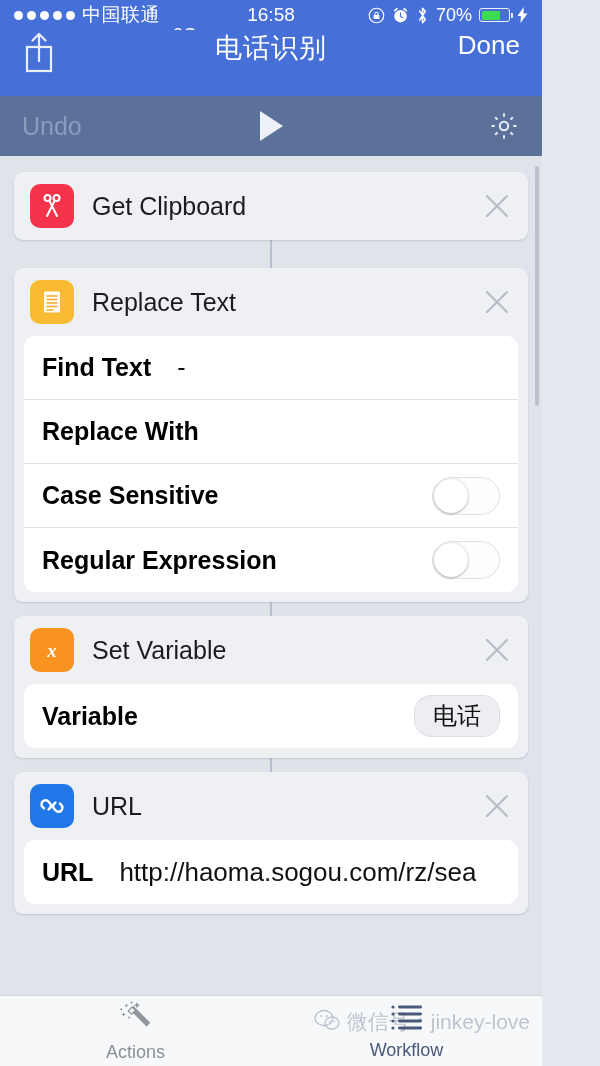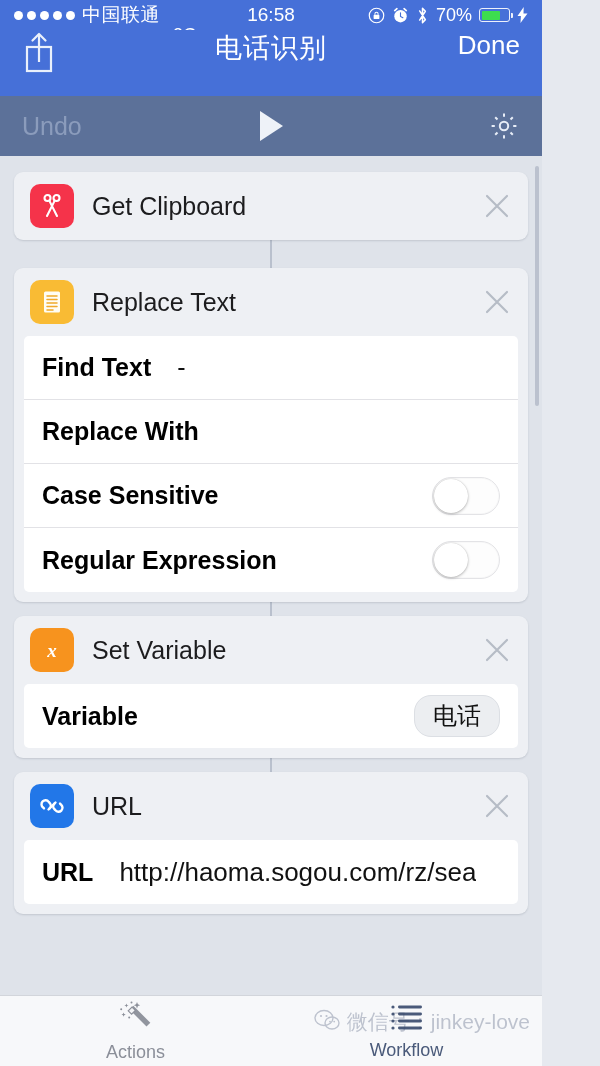--- a/index.html
+++ b/index.html
@@ -130,21 +130,21 @@
     font-size: 25px;
     color: #1c1c1e;
   }
   .close-x { margin-left: auto; line-height: 0; cursor: pointer; }
 
   .connector {
     width: 2px; height: 14px; background: #b9c0cd;
     margin: 0 auto;
   }
 
-  .params { background: #ffffff; margin: 0 10px 10px 10px; border-radius: 5px; }
+  .params { background: #ffffff; margin: 0 10px 10px 10px; border-radius: 11px; }
   .prow {
     height: 64px;
     display: flex; align-items: center;
     padding: 0 18px;
     border-bottom: 1px solid #e2e2e6;
   }
   .prow:last-child { border-bottom: none; }
   .plabel { font-size: 25px; font-weight: bold; color: #000; }
   .pvalue { font-size: 25px; color: #111; margin-left: 26px; white-space: nowrap; overflow: hidden; }
   .pvalue.url { font-size: 26px; }

